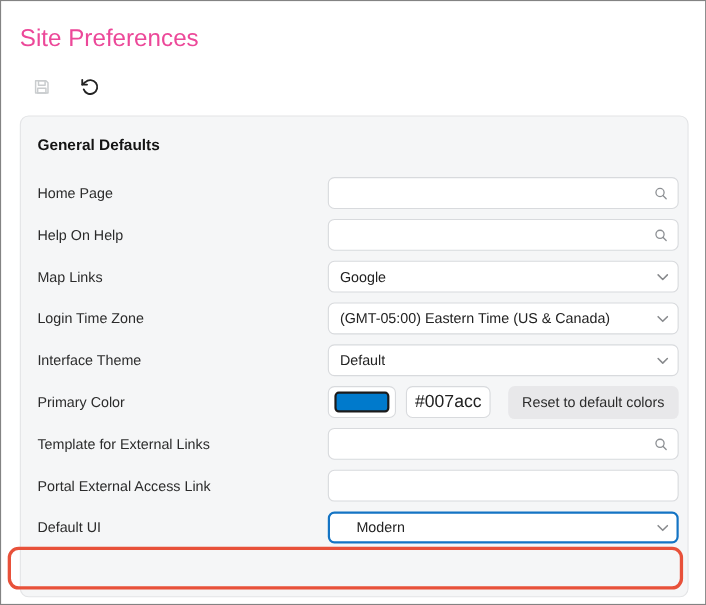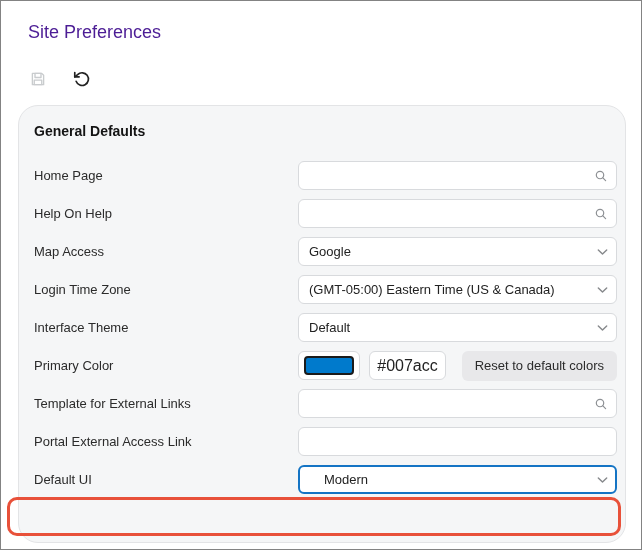--- a/index.html
+++ b/index.html
@@ -1,26 +1,26 @@
 <!DOCTYPE html>
 <html><head>
 <meta charset="utf-8">
 <style>
   html,body{margin:0;padding:0;background:#fff;}
   .container{
     position:relative;width:642px;height:550px;box-sizing:border-box;
     border:1px solid #838383;background:#fff;overflow:hidden;
     font-family:"Liberation Sans",sans-serif;color:#1f1f1f;
   }
-  .page-title{position:absolute;left:27px;top:21px;font-size:18px;color:#4c1d95;}
+  .page-title{position:absolute;left:17px;top:21px;font-size:22px;color:#ec4899;}
   .toolbar{position:absolute;left:27px;top:68px;display:flex;gap:25px;align-items:center;}
   .tool-btn{background:none;border:none;padding:0;margin:0;width:19px;height:19px;cursor:pointer;display:flex;align-items:center;justify-content:center;}
   .panel{
     position:absolute;left:17px;top:104px;width:608px;height:438px;box-sizing:border-box;
-    background:#f5f6f7;border:1px solid #e3e4e6;border-radius:20px;
+    background:#f5f6f7;border:1px solid #e3e4e6;border-radius:8px;
     padding:17px 8px 10px 15px;
   }
   .panel-heading{font-size:14px;font-weight:bold;color:#141414;margin:0 0 22px 0;height:16px;line-height:16px;}
   .row{display:flex;align-items:center;height:29px;margin-bottom:9px;}
   .row-label{flex:1;font-size:13px;color:#2b2b2b;}
   .control{position:relative;width:319px;height:29px;box-sizing:border-box;}
   .text-input{
     width:100%;height:29px;box-sizing:border-box;border:1px solid #d8dadd;border-radius:6px;
     background:#fff;padding:0 30px 0 10px;font-size:13px;color:#222;
     font-family:"Liberation Sans",sans-serif;outline:none;
@@ -105,21 +105,21 @@
         <span class="icon-right">
           <svg width="14" height="14" viewBox="0 0 20 20" fill="none" stroke="#8d9094" stroke-width="1.7" stroke-linecap="round">
             <circle cx="8.6" cy="8.6" r="5.3"></circle>
               <line x1="12.7" y1="12.7" x2="16.6" y2="16.6"></line>
           </svg>
         </span>
       </div>
     </div>
 
     <div class="row">
-      <div class="row-label">Map Access</div>
+      <div class="row-label">Map Links</div>
       <div class="control">
         <div class="select">
           <span class="select-value">Google</span>
           <span class="icon-right">
             <svg width="11" height="7" viewBox="0 0 12 8" fill="none" stroke="#87898c" stroke-width="1.6" stroke-linecap="round" stroke-linejoin="round">
               <polyline points="1.2 1.6 6 6.4 10.8 1.6"></polyline>
             </svg>
           </span>
         </div>
       </div>

